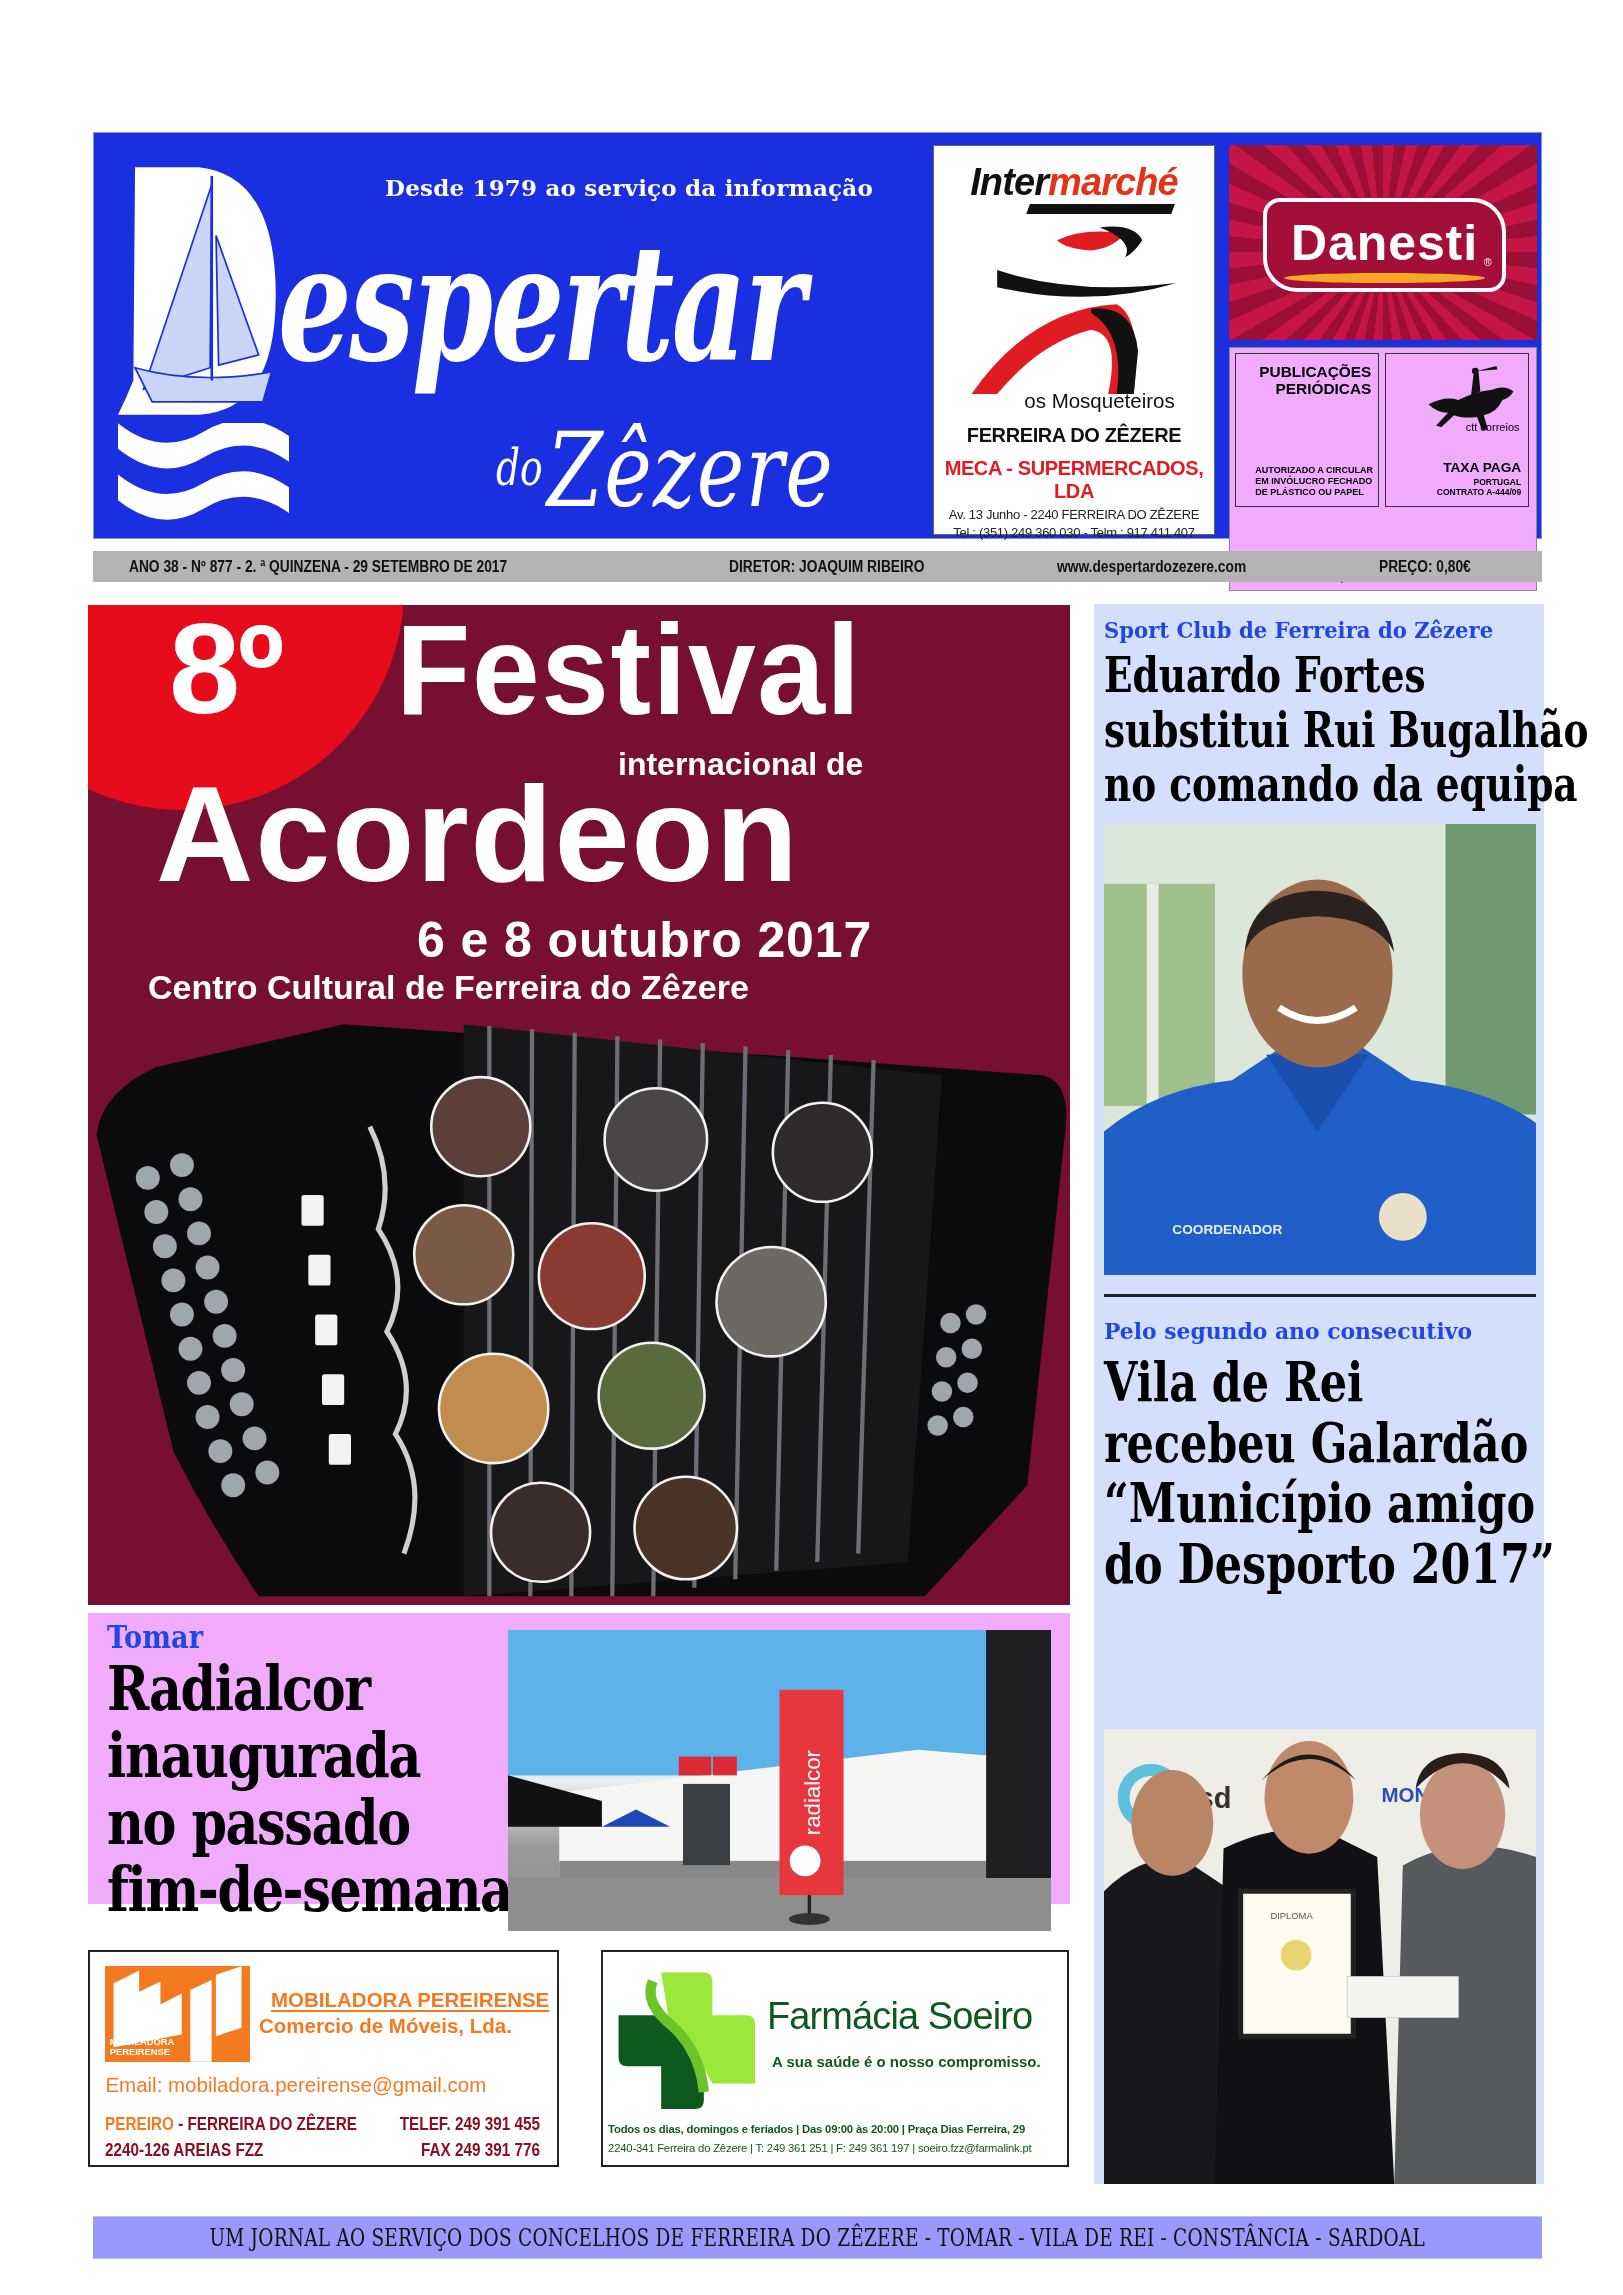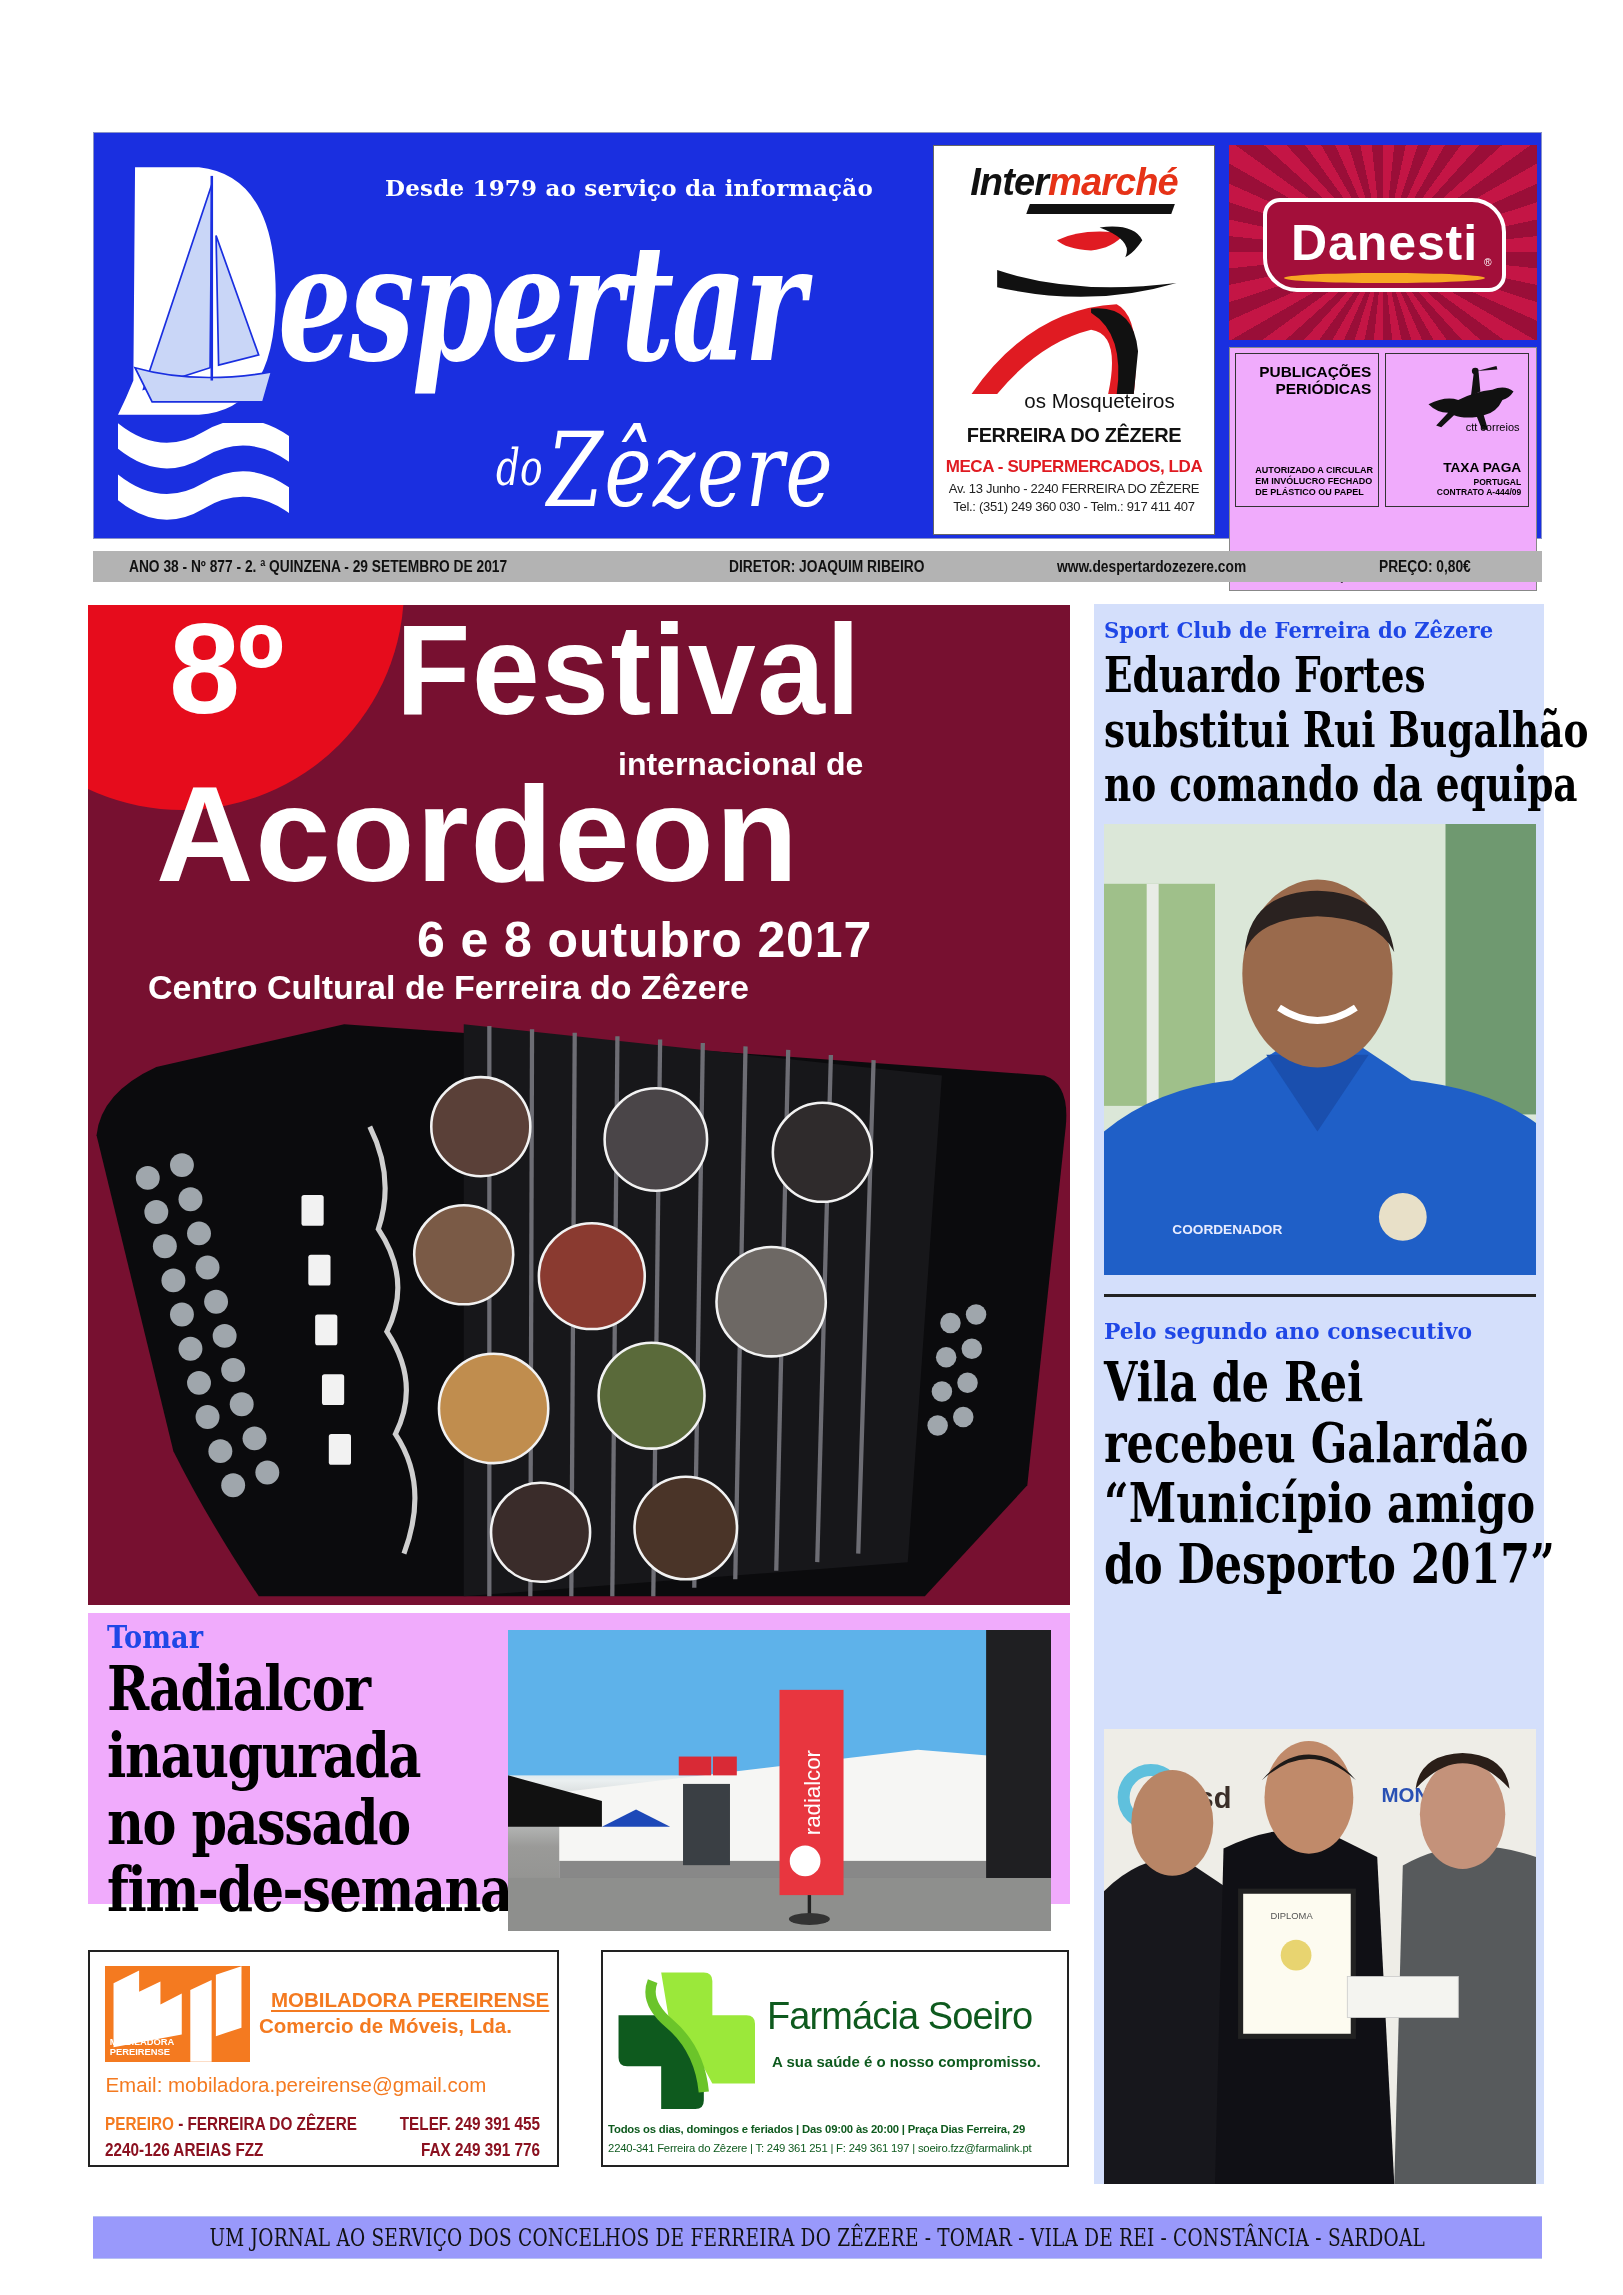--- a/index.html
+++ b/index.html
@@ -16,21 +16,21 @@
   .mast-waves { position: absolute; left: 24px; top: 290px; width: 171px; height: 103px; }
 
   .ad-inter { position: absolute; left: 839px; top: 12px; width: 282px; height: 390px; background: #fff; border: 1.7px solid #666; text-align: center; }
   .inter-logo { margin-top: 15.4px; font-size: 38px; font-weight: bold; font-style: italic; letter-spacing: -0.9px; }
   .inter-logo .i1 { color: #111; }
   .inter-logo .i2 { color: #e63217; }
   .inter-bar { width: 145px; height: 10.3px; background: #111; margin: 0 0 0 94px; transform: skewX(-20deg); }
   .mosq-sym { width: 222px; height: 171px; margin: 8.5px auto 0; display: block; }
   .mosq-name { font-size: 20.5px; color: #111; margin-top: -5.1px; padding-left: 51px; }
   .inter-town { font-size: 20px; font-weight: bold; color: #111; margin-top: 11px; letter-spacing: -0.4px; }
-  .inter-co { font-size: 17px; font-weight: bold; color: #e01b22; margin-top: 10.3px; letter-spacing: -0.4px; }
+  .inter-co { font-size: 20px; font-weight: bold; color: #e01b22; margin-top: 10.3px; letter-spacing: -0.4px; }
   .inter-addr { font-size: 13px; color: #222; margin-top: 3.4px; letter-spacing: -0.3px; }
 
   .ad-danesti { position: absolute; left: 1135px; top: 12px; width: 308px; height: 195px; overflow: hidden;
     background: repeating-conic-gradient(from 0deg at 50% 55%, #c41545 0deg 6deg, #9a0e38 6deg 12deg); }
   .danesti-badge { position: absolute; left: 34px; top: 53px; width: 243px; height: 94px; background: #a30f3a; border: 4.3px solid #fff; border-radius: 17px 34px 17px 34px; }
   .danesti-badge .txt { position: absolute; left: 0; right: 0; top: 12px; text-align: center; color: #fff; font-size: 50px; font-weight: bold; letter-spacing: 0.9px; }
   .danesti-badge .swoosh { position: absolute; left: 17px; right: 17px; bottom: 5.1px; height: 10.3px; background: #f7a823; border-radius: 50%; }
   .danesti-badge .reg { position: absolute; right: 10.3px; bottom: 20.5px; color: #fff; font-size: 10.3px; }
 
   .ad-ctt { position: absolute; left: 1135px; top: 214px; width: 308px; height: 244px; background: #f0abfc; border: 1.7px solid #888; }

